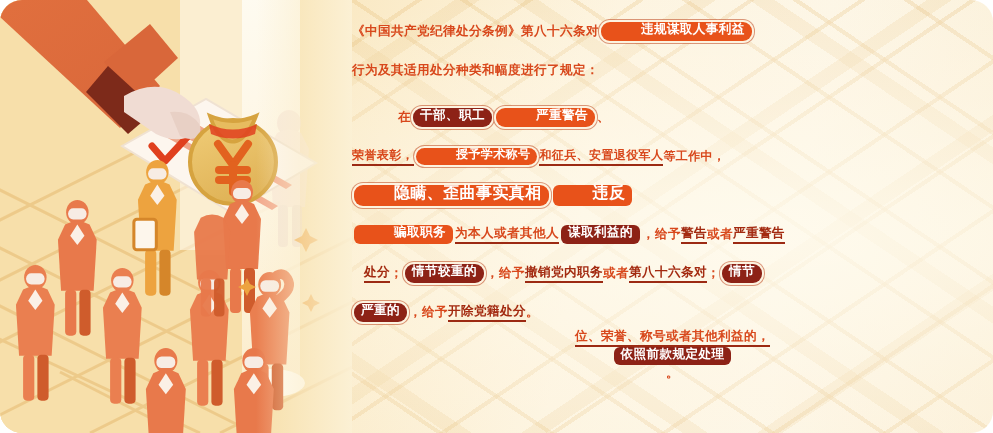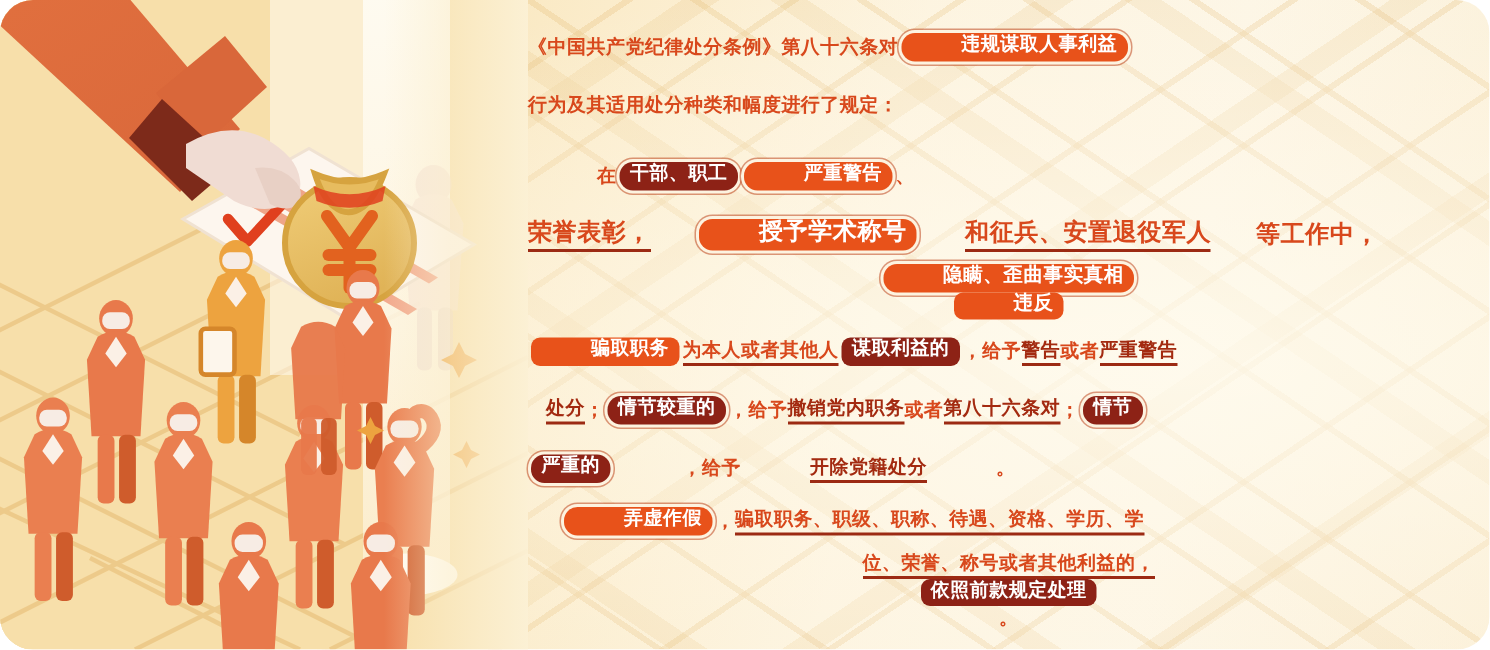--- a/index.html
+++ b/index.html
@@ -274,27 +274,27 @@
         </div>
       </div>
       <div class="para" style="top: 98px;">
         <div class="line" style="font-size: 12.6px;">
           <span class="spacer-indent"></span>
           <span class="lw">在</span>
           <span class="badge dark">干部、职工</span>
           <span class="badge orange">严重警告</span>
           <span class="lw">、</span>
         </div>
-        <div class="line" style="font-size: 16px; gap: 30px;">
+        <div class="line" style="font-size: 12px;">
           <span class="ul">荣誉表彰，</span>
           <span class="badge orange">授予学术称号</span>
           <span class="ul">和征兵、安置退役军人</span>
           <span class="lw">等工作中，</span>
         </div>
-        <div class="line" style="font-size: 13px; flex-direction: column;">
+        <div class="line" style="font-size: 16px;">
           <span class="badge orange">隐瞒、歪曲事实真相</span>
           <span class="badge orange flat">违反</span>
         </div>
         <div class="line" style="font-size: 12.6px;">
           <span class="badge orange flat">骗取职务</span>
           <span class="ul">为本人或者其他人</span>
           <span class="badge dark flat">谋取利益的</span>
           <span class="lw">，给予</span>
           <span class="ul strong">警告</span>
           <span class="lw">或者</span>
@@ -304,34 +304,28 @@
           <span class="ul strong">处分</span>
           <span class="lw">；</span>
           <span class="badge dark">情节较重的</span>
           <span class="lw">，给予</span>
           <span class="ul strong">撤销党内职务</span>
           <span class="lw">或者</span>
           <span class="ul strong">第八十六条对</span>
           <span class="lw">；</span>
           <span class="badge dark">情节</span>
         </div>
-        <div class="line" style="font-size: 12.6px; gap: 46px;">
+        <div class="line" style="font-size: 12.6px;">
           <span class="badge dark">严重的</span>
           <span class="lw">，给予</span>
           <span class="ul strong">开除党籍处分</span>
           <span class="lw">。</span>
         </div>
       </div>
       <div class="para" style="top: 328px;">
-        <div class="line" style="font-size: 12.6px;">
-          <span class="spacer-indent-s"></span>
-          <span class="badge orange">弄虚作假</span>
-          <span class="lw">，</span>
-          <span class="ul">骗取职务、职级、职称、待遇、资格、学历、学</span>
-        </div>
         <div class="line" style="font-size: 12.6px; flex-direction: column;">
           <span class="ul">位、荣誉、称号或者其他利益的，</span>
           <span class="badge dark flat">依照前款规定处理</span>
           <span class="lw">。</span>
         </div>
       </div>
     </div>
 
 </div>
 

